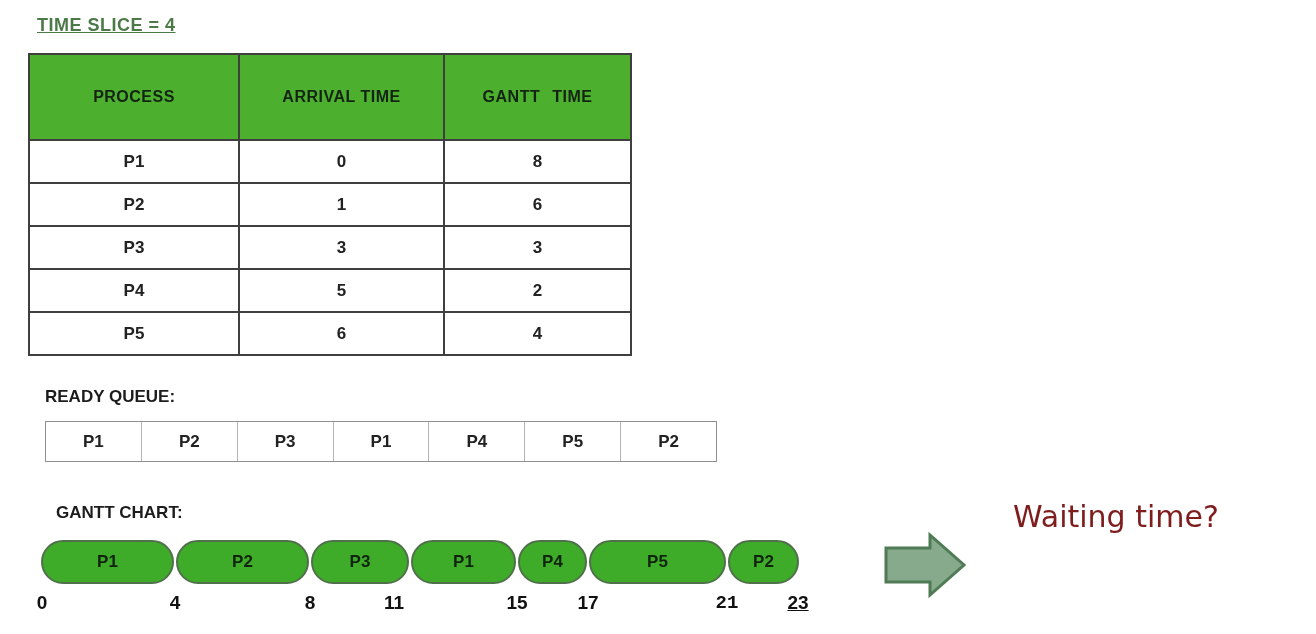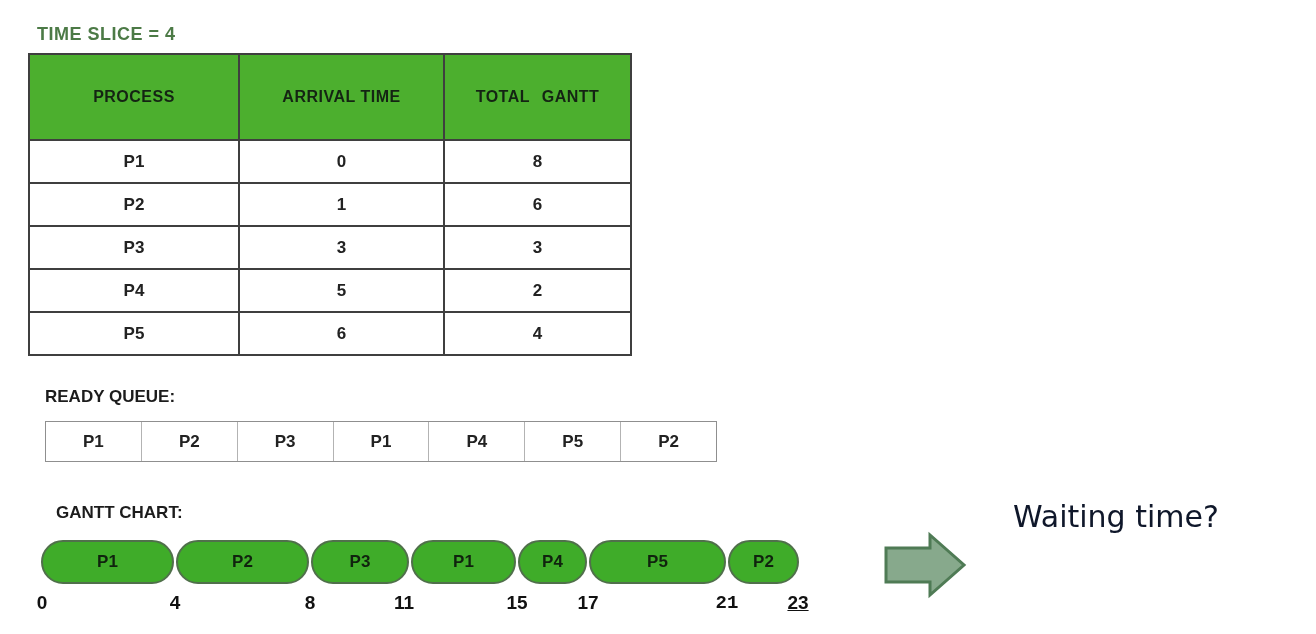--- a/index.html
+++ b/index.html
@@ -9,25 +9,26 @@
     height: 634px;
     background: #ffffff;
     font-family: "Liberation Sans", sans-serif;
     color: #1a1a1a;
     overflow: hidden;
   }
 
   
   .page-title {
     position: absolute;
-    left: 37px; top: 24px;
+    left: 37px; top: 15px;
     font-size: 18px;
     font-weight: bold;
     color: var(--title-green, #4c7a46);
     letter-spacing: 0.5px;
+    text-decoration: underline;
   }
 
   
   .process-table {
     position: absolute;
     left: 28px; top: 53px;
     border-collapse: collapse;
     table-layout: fixed;
   }
   .process-table th, .process-table td {
@@ -128,21 +129,21 @@
     position: absolute;
     left: 884px; top: 531px;
     width: 84px; height: 68px;
   }
 
   
   .question {
     position: absolute;
     font-family: "DejaVu Sans", sans-serif;
     font-size: 30px;
-    color: #0f172a;
+    color: #7f1d1d;
     white-space: nowrap;
   }
   .question-1 { left: 1013px; top: 499px; }
   .question-2 { left: 1013px; top: 569px; }
 </style>
 </head>
 <body>
 
 <div class="canvas">
 
@@ -151,21 +152,21 @@
   <table class="process-table">
     <colgroup>
       <col style="width:210px">
         <col style="width:205px">
         <col style="width:187px">
     </colgroup>
     <thead>
       <tr>
         <th>PROCESS</th>
         <th>ARRIVAL TIME</th>
-        <th class="total-time-header">TOTAL GANTT</th>
+        <th class="total-time-header">GANTT TIME</th>
       </tr>
     </thead>
     <tbody>
       <tr>
         <td>P1</td>
         <td>0</td>
         <td>8</td>
       </tr>
       <tr>
         <td>P2</td>
@@ -208,21 +209,21 @@
     <div class="gantt-seg" style="left:271px; width:98px;">P3</div>
     <div class="gantt-seg" style="left:371px; width:105px;">P1</div>
     <div class="gantt-seg" style="left:478px; width:69px;">P4</div>
     <div class="gantt-seg" style="left:549px; width:137px;">P5</div>
     <div class="gantt-seg" style="left:688px; width:71px;">P2</div>
   </div>
   <div class="gantt-ticks">
     <span class="gantt-tick" style="left:2px;">0</span>
     <span class="gantt-tick" style="left:135px;">4</span>
     <span class="gantt-tick" style="left:270px;">8</span>
-    <span class="gantt-tick" style="left:364px;">11</span>
+    <span class="gantt-tick" style="left:354px;">11</span>
     <span class="gantt-tick" style="left:477px;">15</span>
     <span class="gantt-tick" style="left:548px;">17</span>
     <span class="gantt-tick" style="left:687px;font-family:Liberation Mono, monospace;">21</span>
     <span class="gantt-tick" style="left:758px;text-decoration:underline;">23</span>
   </div>
 
   <svg class="arrow-icon" viewBox="0 0 84 68" xmlns="http://www.w3.org/2000/svg">
     <polygon points="2,17 46,17 46,4 80,34 46,64 46,51 2,51" stroke-width="3" stroke="#4f7b55" fill="#87a98c"></polygon>
   </svg>
 

